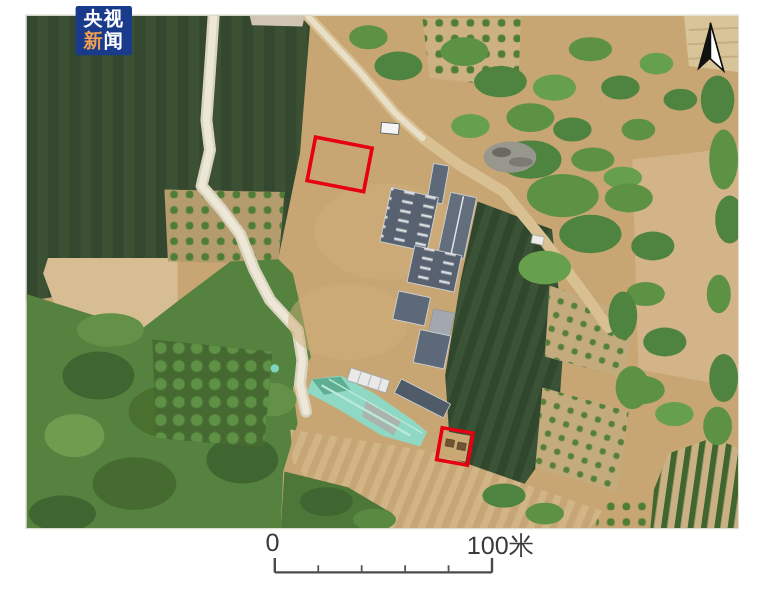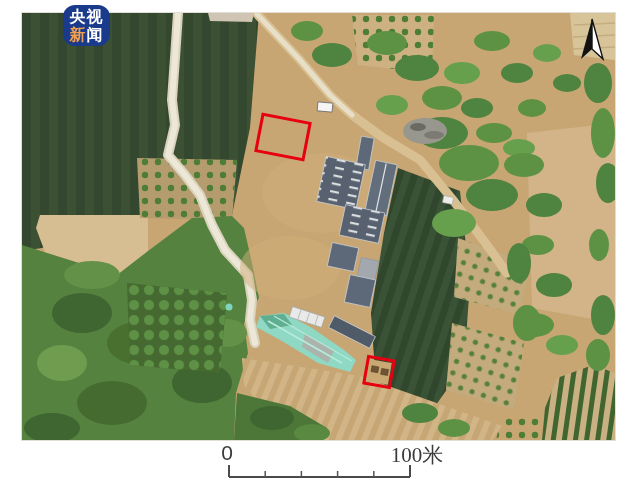--- a/index.html
+++ b/index.html
@@ -1,26 +1,26 @@
 <!DOCTYPE html>
 <html><head>
 <meta charset="utf-8">
 <style>
   html,body{margin:0;padding:0;}
   body{width:640px;height:500px;background:#ffffff;font-family:"Liberation Sans",sans-serif;position:relative;overflow:hidden;}
   .page{position:absolute;inset:0;background:#ffffff;}
   .photo{position:absolute;left:22px;top:13px;width:593px;height:427px;outline:1px solid #e2ded6;}
   .photo svg{display:block;}
-  .logo{position:absolute;left:63px;top:5px;width:47px;height:41px;background:#1a3a8c;border-radius:12px;
+  .logo{position:absolute;left:63px;top:5px;width:47px;height:41px;background:#1a3a8c;border-radius:2px;
         display:flex;flex-direction:column;align-items:center;justify-content:center;gap:0;}
   .logo .ln{font-size:16px;font-weight:bold;line-height:18px;color:#ffffff;letter-spacing:1px;white-space:nowrap;}
   .logo .accent{color:#f0a04e;}
   .scalebar-label{position:absolute;top:441px;font-size:21px;color:#3a3a3a;text-align:center;}
   .lbl0{left:212px;width:30px;}
-  .lbl100{left:370px;width:94px;font-family:Liberation Serif, serif;}
+  .lbl100{left:370px;width:94px;}
   .ruler{position:absolute;left:223px;top:463px;}
 </style>
 </head>
 <body>
 
 <div class="page">
 
   <div class="photo">
     <svg width="593" height="427" viewBox="0 0 593 427" xmlns="http://www.w3.org/2000/svg">
       <defs>

